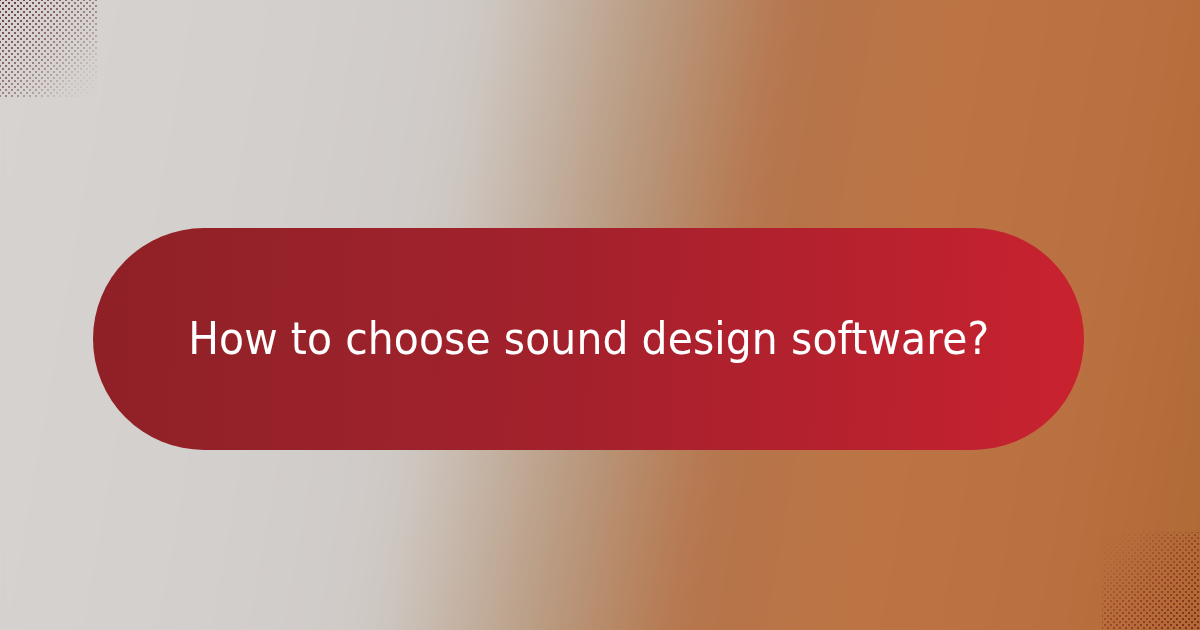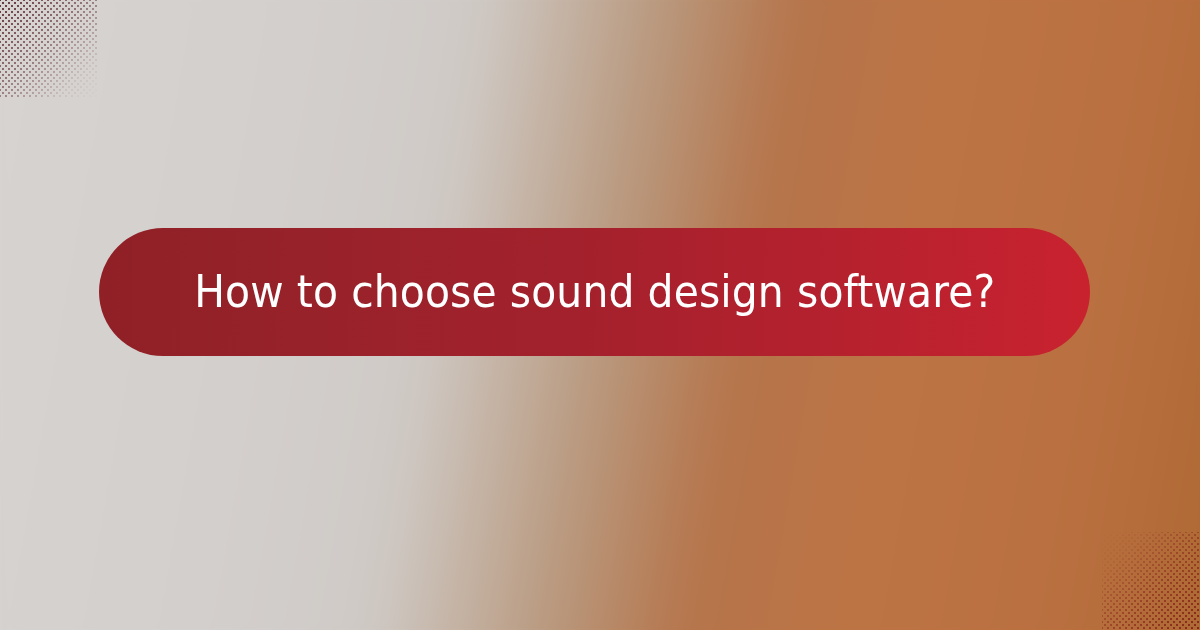--- a/index.html
+++ b/index.html
@@ -131,24 +131,24 @@
     background-size: 6px 6px, 6px 6px;
     background-position: 0 0, 3px 3px;
     -webkit-mask-image: linear-gradient(315deg, rgba(0,0,0,0.95) 0%, rgba(0,0,0,0.55) 45%, rgba(0,0,0,0.10) 80%, rgba(0,0,0,0) 100%);
             mask-image: linear-gradient(315deg, rgba(0,0,0,0.95) 0%, rgba(0,0,0,0.55) 45%, rgba(0,0,0,0.10) 80%, rgba(0,0,0,0) 100%);
     opacity: .80;
   }
 
   
   .title-pill {
     position: absolute;
-    left: 99px;
+    left: 93px;
     top: 228px;
     width: 991px;
-    height: 128px;
+    height: 222px;
     border-radius: 9999px;
     background: linear-gradient(92deg, #8f2026 0%, #98222a 22%, #a3212c 48%, #b4212e 72%, #c9222f 100%);
     display: flex;
     align-items: center;
     justify-content: center;
     box-sizing: border-box;
     padding: 0 60px;
   }
   .title-text {
     color: #ffffff;

